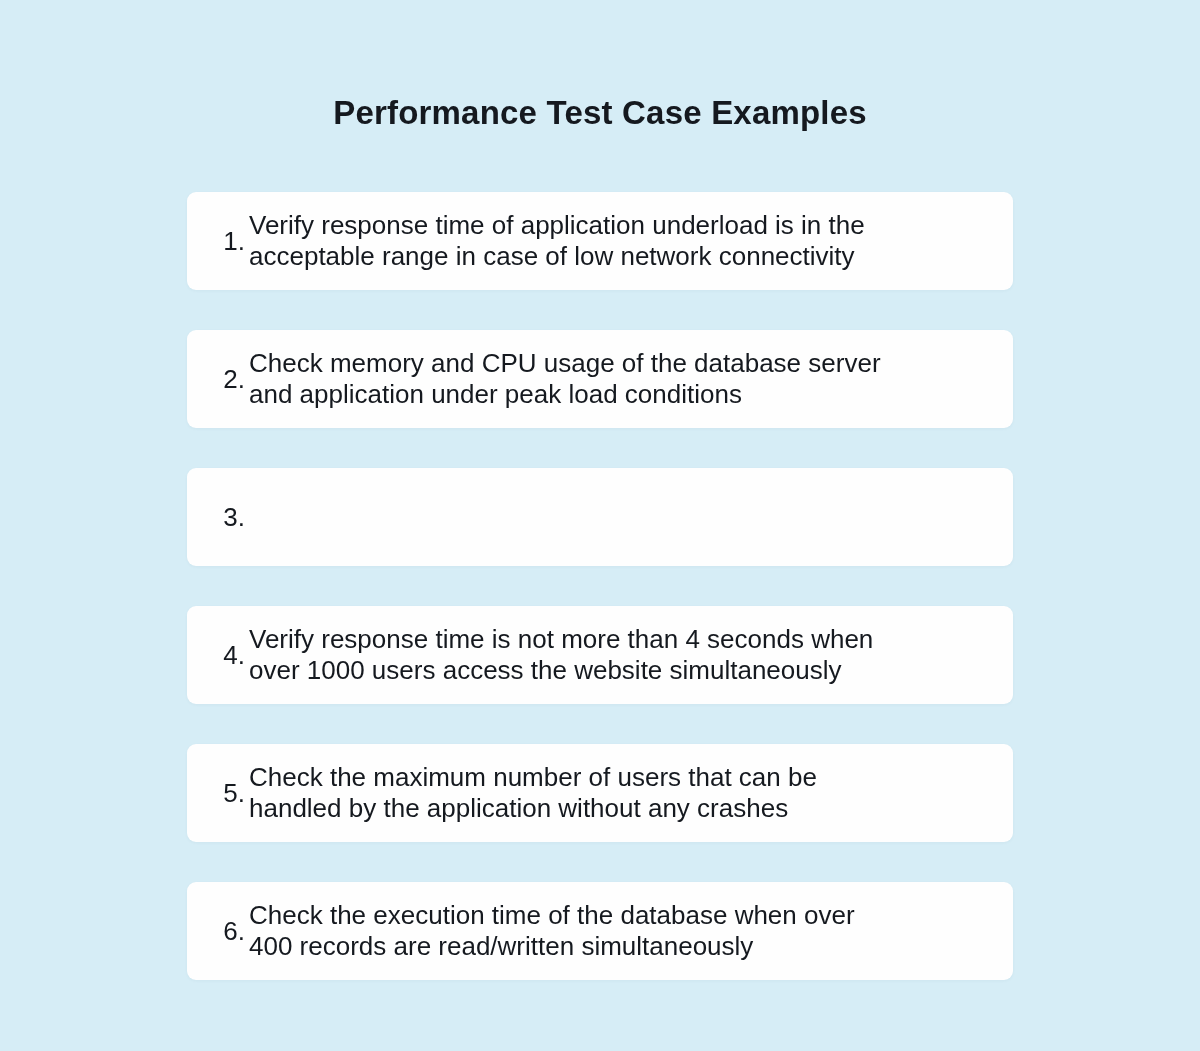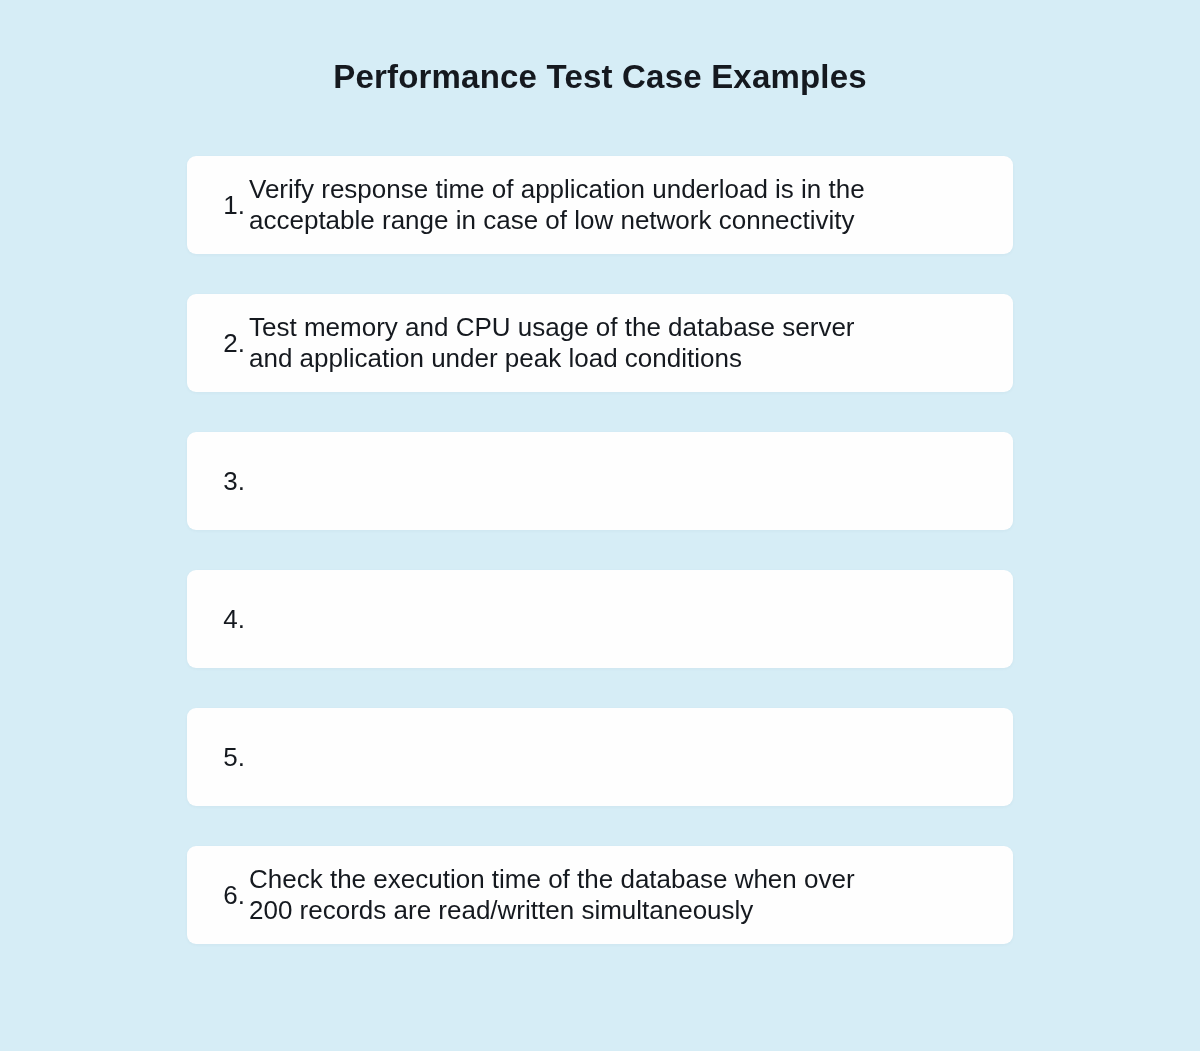--- a/index.html
+++ b/index.html
@@ -11,21 +11,21 @@
     position: relative;
     width: 1200px;
     height: 1051px;
     background: #d6edf6;
     font-family: "Liberation Sans", sans-serif;
     color: #15191f;
     overflow: hidden;
   }
   .title {
     margin: 0;
-    padding-top: 58px;
+    padding-top: 94px;
     text-align: center;
     font-size: 33px;
     line-height: 38px;
     font-weight: 700;
     color: #15191f;
     letter-spacing: 0.2px;
   }
   .cards {
     width: 826px;
     margin: 60px auto 0 auto;
@@ -70,36 +70,40 @@
   <div class="cards">
 
     <div class="card">
       <span class="num">1.</span>
       <span class="txt">Verify response time of application underload is in the
 acceptable range in case of low network connectivity</span>
     </div>
 
     <div class="card">
       <span class="num">2.</span>
-      <span class="txt">Test memory and CPU usage of the database server
+      <span class="txt">Check memory and CPU usage of the database server
 and application under peak load conditions</span>
     </div>
 
     <div class="card">
       <span class="num">3.</span>
     </div>
 
     <div class="card">
       <span class="num">4.</span>
+      <span class="txt">Verify response time is not more than 4 seconds when
+over 1000 users access the website simultaneously</span>
     </div>
 
     <div class="card">
       <span class="num">5.</span>
+      <span class="txt">Check the maximum number of users that can be
+handled by the application without any crashes</span>
     </div>
 
     <div class="card">
       <span class="num">6.</span>
       <span class="txt">Check the execution time of the database when over
-200 records are read/written simultaneously</span>
+400 records are read/written simultaneously</span>
     </div>
 
   </div>
 </div>
 
 </body></html>

